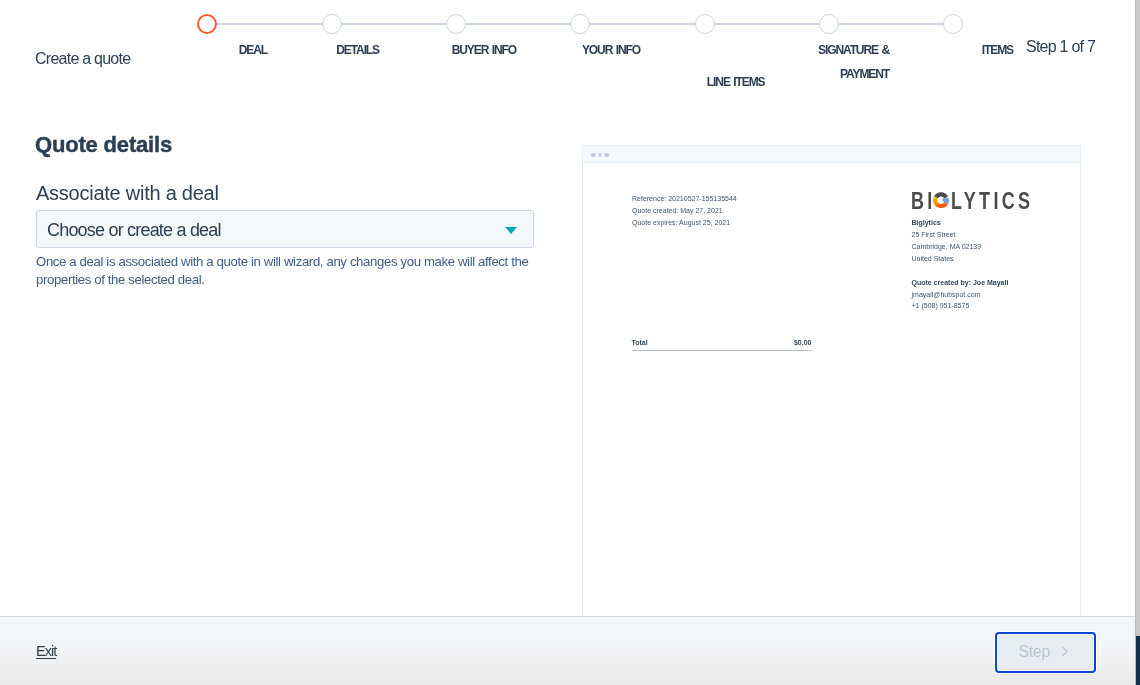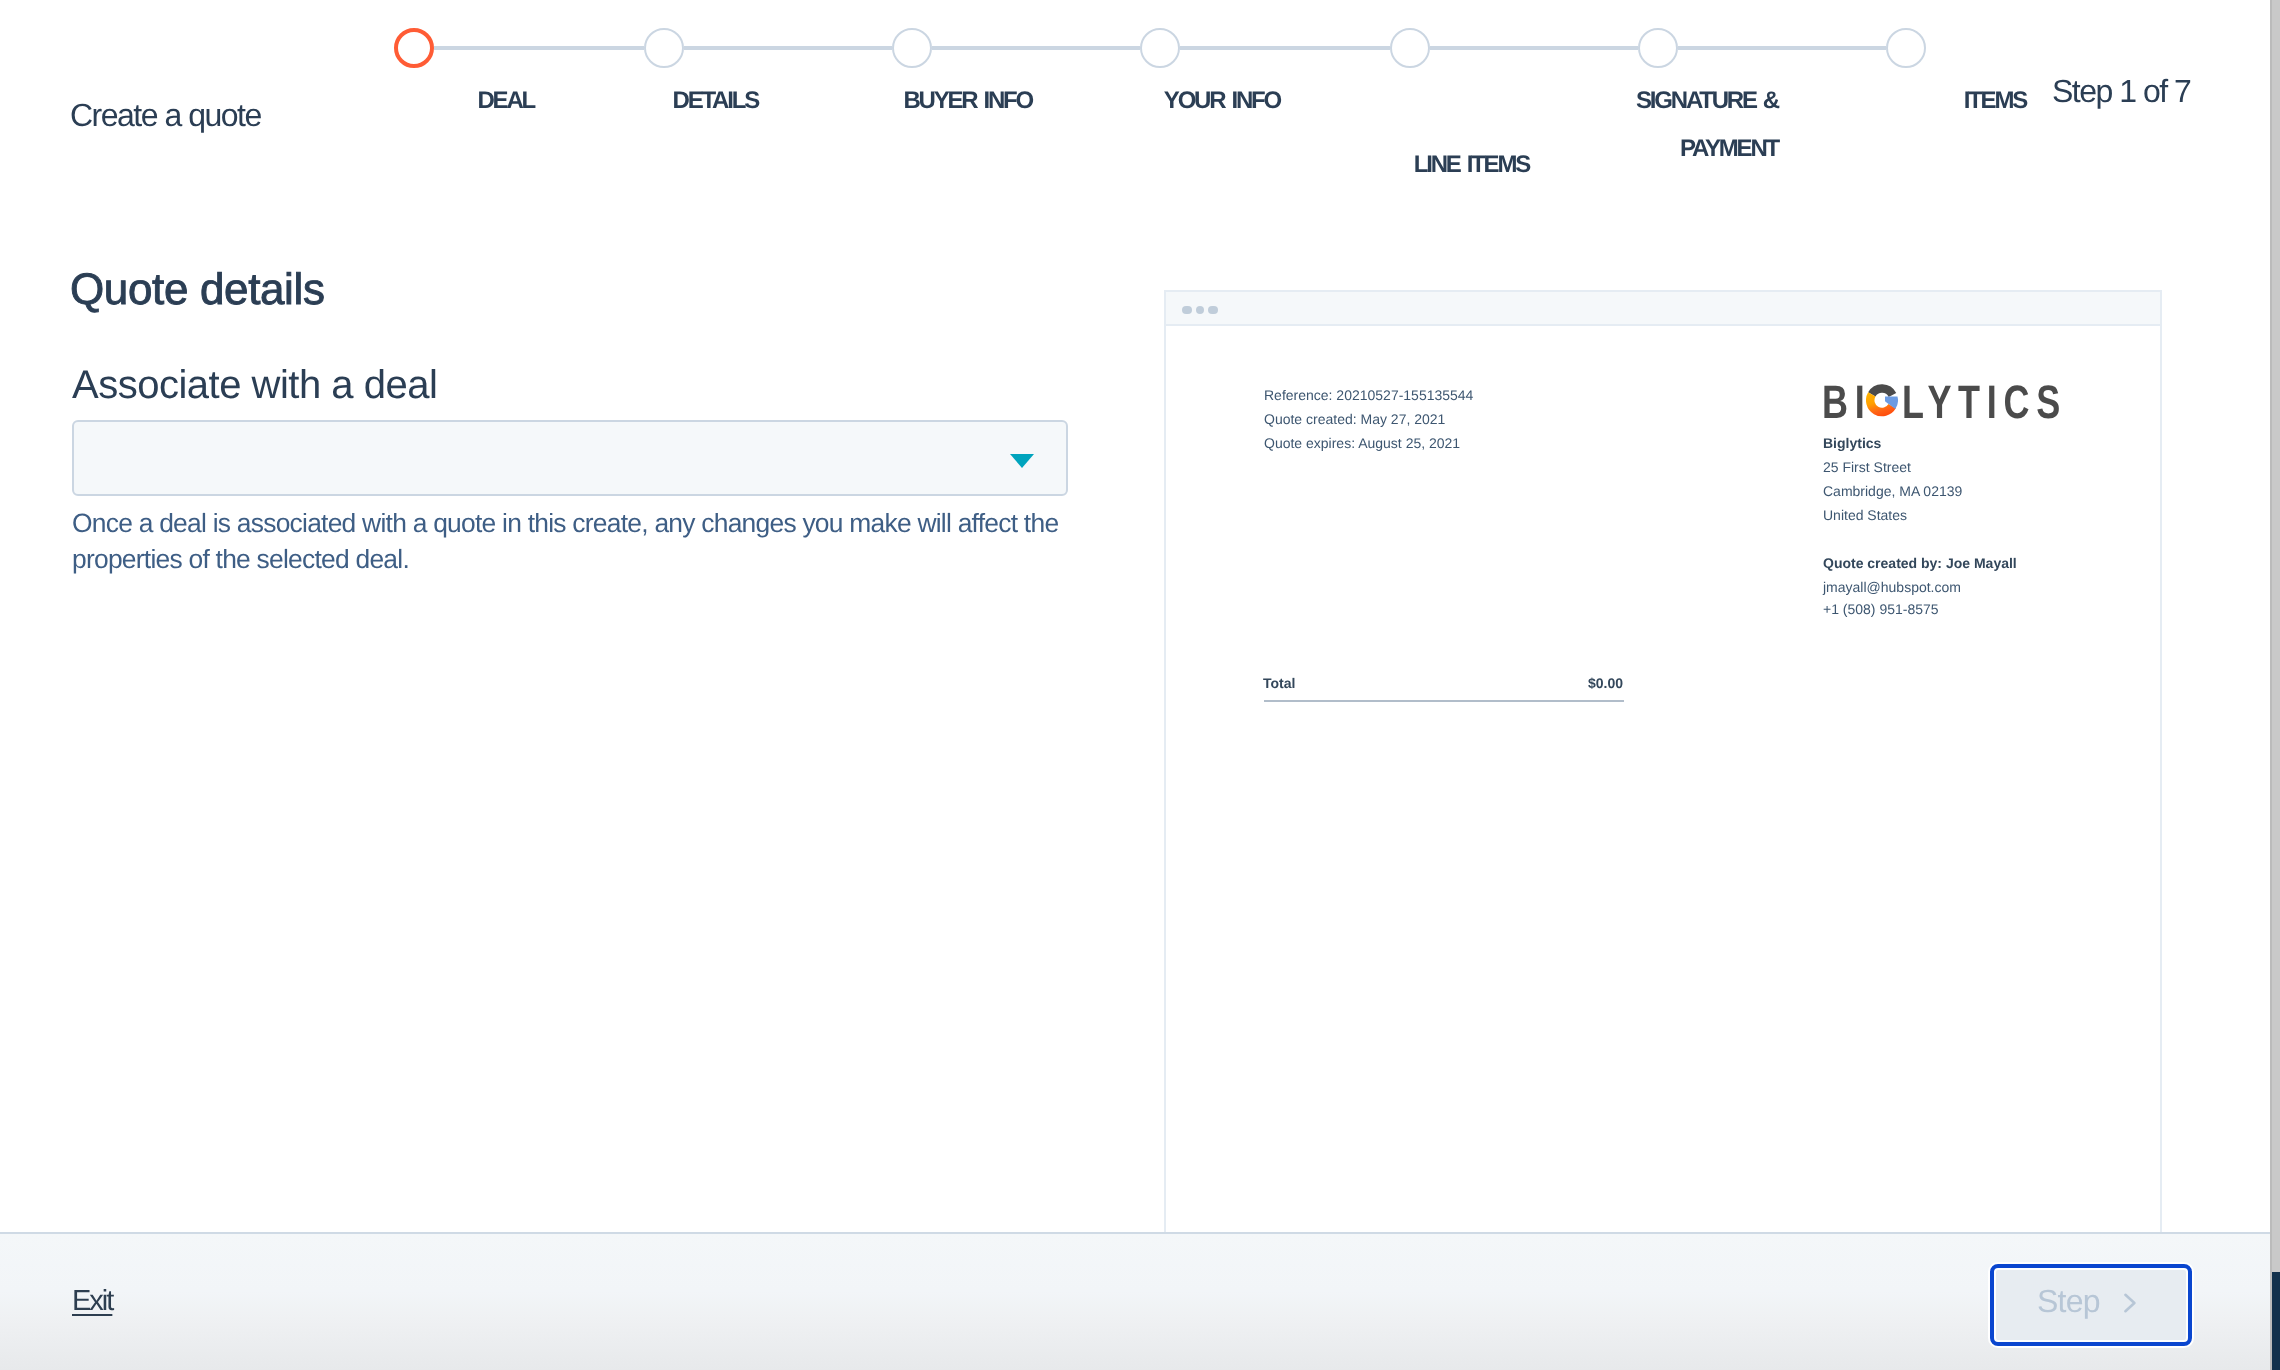--- a/index.html
+++ b/index.html
@@ -25,21 +25,21 @@
   .step { position:absolute; top:0; }
   .step-dot { position:absolute; width:20px; height:20px; border-radius:50%; background:#fff;
               border:1.9px solid #cbd6e2; box-sizing:border-box; top:14px; }
   .step.active .step-dot { border-color:#ff5c35; border-width:2.3px; }
   .step-label { position:absolute; top:38px; font-size:12px; font-weight:bold; color:#2b3e54;
                 letter-spacing:-1.1px; word-spacing:1.3px; text-align:right; line-height:24px; }
   .step-line { position:absolute; top:23px; height:2px; background:#cbd6e2; }
 
   
   .main-heading { position:absolute; left:35px; top:132px; font-size:22px; line-height:26px;
-                  font-weight:normal; letter-spacing:-0.18px; color:#2b3e54;
+                  font-weight:bold; letter-spacing:-0.18px; color:#2b3e54;
                   -webkit-text-stroke:0.45px #2b3e54; }
   .field-label { position:absolute; left:36px; top:184px; font-size:20px; line-height:18px; letter-spacing:-0.25px; color:#2b3e54; }
   .select-wrap { position:absolute; left:36px; top:210px; width:498px; height:38px;
                  background:#f5f8fa; border:1px solid #cbd6e2; border-radius:3px; }
   .select-value { position:absolute; left:10px; top:8px; font-size:18px; line-height:22px; letter-spacing:-0.8px; color:#2b3e54; }
   .select-caret { position:absolute; right:16px; top:16px; width:0; height:0;
                   border-left:6px solid transparent; border-right:6px solid transparent;
                   border-top:7px solid #00a4bd; }
   .help-text { position:absolute; left:36px; top:253px; width:505px; font-size:13.2px; line-height:18.4px;
                letter-spacing:-0.37px; color:#3e5e85; }
@@ -127,23 +127,24 @@
           <div class="step-dot" style="left: 943px;"></div>
           <div class="step-label" style="left: 893px; width: 120px;">ITEMS</div>
         </div>
       </div>
     <div class="step-count">Step 1 of 7</div>
   </div>
 
   <div class="main-heading">Quote details</div>
   <div class="field-label">Associate with a deal</div>
   <div class="select-wrap">
+    <span class="select-value">Choose or create a deal</span>
     <span class="select-caret"></span>
   </div>
-  <div class="help-text">Once a deal is associated with a quote in this create, any changes you make will affect the properties of the selected deal.</div>
+  <div class="help-text">Once a deal is associated with a quote in will wizard, any changes you make will affect the properties of the selected deal.</div>
 
   <div class="preview-col">
     <div class="preview-card">
       <div class="card-titlebar">
         <span class="dot" style="left:8.2px"></span>
         <span class="dot" style="left:14.8px"></span>
         <span class="dot" style="left:21.4px"></span>
       </div>
       <div class="card-body">
         <div class="q-meta">

